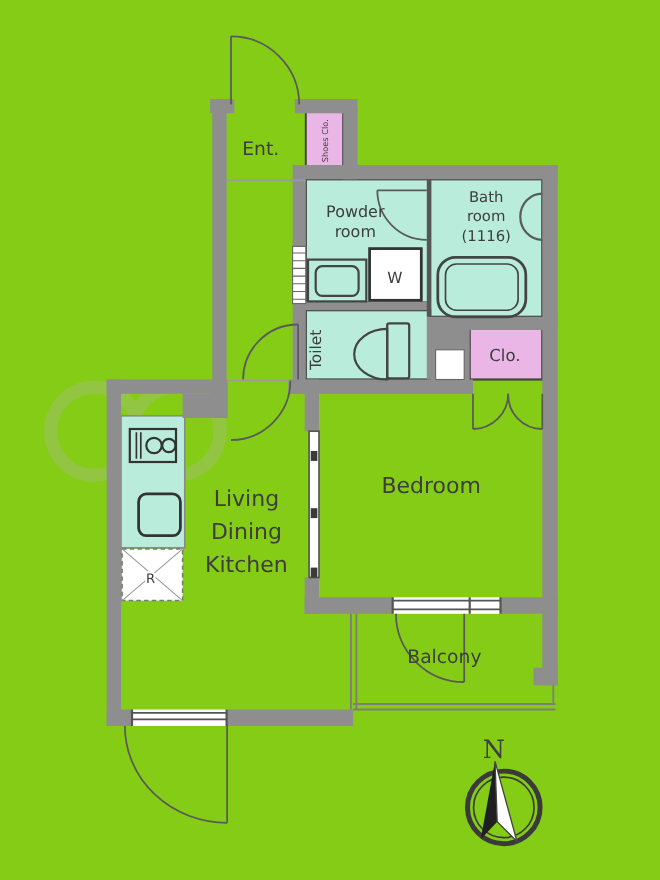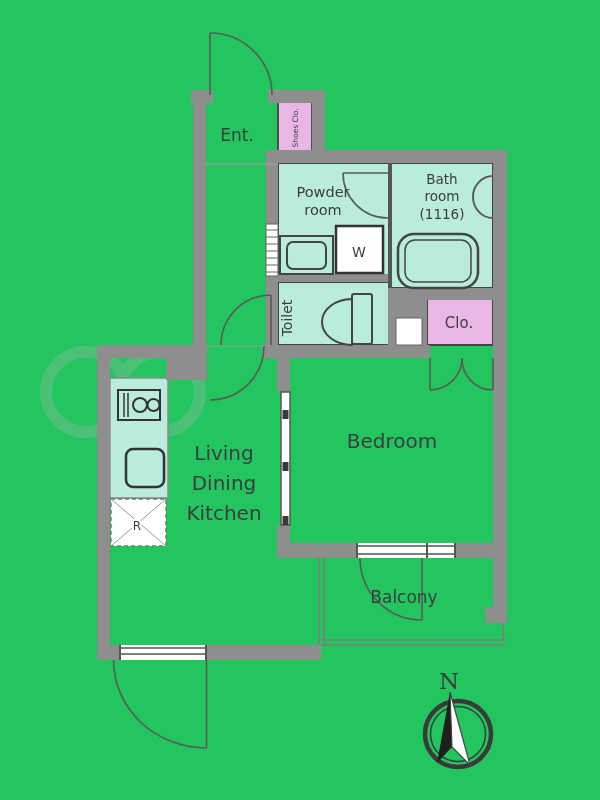--- a/index.html
+++ b/index.html
@@ -1,16 +1,16 @@
 <!DOCTYPE html>
 <html><head>
 <meta charset="utf-8">
 <style>
   html,body{margin:0;padding:0;background:#ffffff;}
-  .stage{position:relative;width:600px;height:800px;background:#22c55e;overflow:hidden;
+  .stage{position:relative;width:600px;height:800px;background:#84cc16;overflow:hidden;
          font-family:"DejaVu Sans",sans-serif;}
   svg{position:absolute;left:0;top:0;}
   text{fill:#3d3d3d;font-family:"DejaVu Sans",sans-serif;}
   .serif{font-family:"DejaVu Serif",serif;}
 </style>
 </head>
 <body>
 
 <div class="stage">
 <svg width="600" height="800" viewBox="0 0 600 800">

